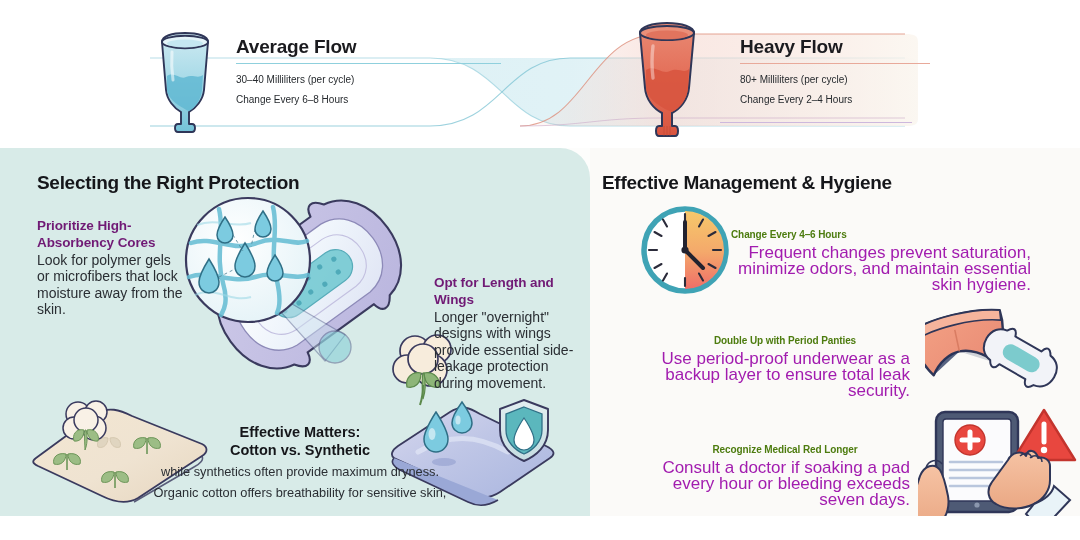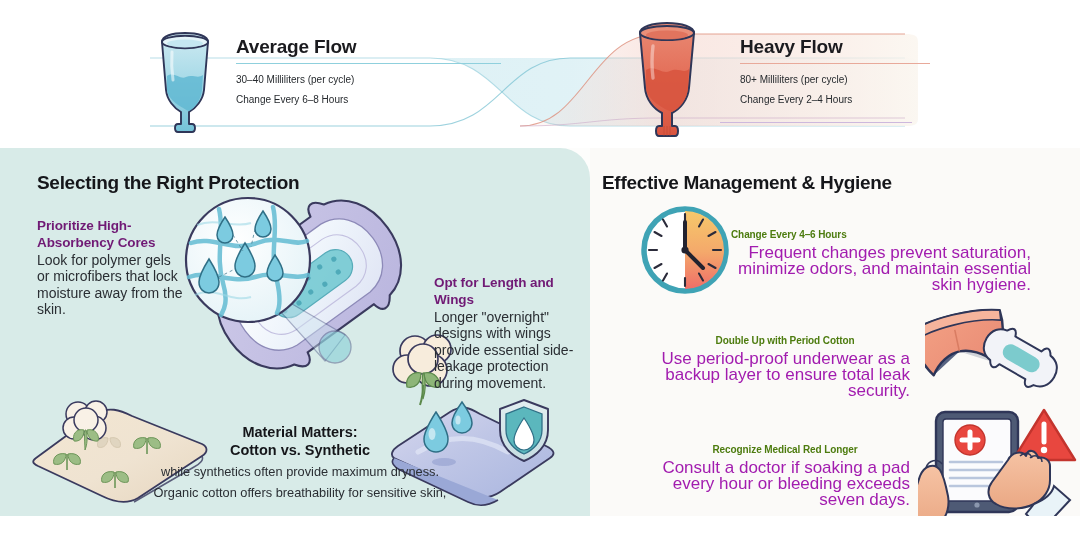--- a/index.html
+++ b/index.html
@@ -333,21 +333,21 @@
     </g>
 
     <g transform="translate(110,8)">
       <path d="M26,2 L50,11 L50,32 C50,48 38,58 26,63 C14,58 2,48 2,32 L2,11 Z" fill="url(#gShield)" stroke="#3a3a5e" stroke-width="1.9" stroke-linejoin="round"></path>
       <path d="M26,9 L44,16 L44,32 C44,44 35,52 26,56 C17,52 8,44 8,32 L8,16 Z" fill="#5bb7bd" stroke="#2f6f86" stroke-width="1.3"></path>
       <path d="M26,20 C26,20 36,34 36,42 C36,48 31,52 26,52 C21,52 16,48 16,42 C16,34 26,20 26,20 Z" fill="#ffffff" stroke="#2f6f86" stroke-width="1.2"></path>
     </g>
   </svg>
 
   <div class="blk-material">
-    <div class="mh">Material Matters:</div>
+    <div class="mh">Effective Matters:</div>
     <div class="mh">Cotton vs. Synthetic</div>
     <div class="mp">while synthetics often provide maximum dryness.</div>
     <div class="mp">Organic cotton offers breathability for sensitive skin,</div>
   </div>
 
   <div class="panel-right"></div>
 
   <div class="sec-title sec-title-right">Effective Management &amp; Hygiene</div>
 
   <svg class="art" style="left:641px;top:206px;" width="88" height="88" viewBox="0 0 88 88">
@@ -403,21 +403,21 @@
     <g transform="rotate(30 86 62)">
       <path d="M52,52 C52,42 58,36 66,35 C70,28 74,29 76,36
                L106,36 C108,29 112,28 116,35 C124,36 130,42 130,52
                C130,62 124,68 116,69 C112,76 108,75 106,68
                L76,68 C74,75 70,76 66,69 C58,68 52,62 52,52 Z" fill="#f2f3f8" stroke="#2f3658" stroke-width="2" stroke-linejoin="round"></path>
       <rect x="72" y="44" width="40" height="16" rx="8" fill="#7ccbcd"></rect>
     </g>
   </svg>
 
   <div class="item it2">
-    <div class="item-h">Double Up with Period Cotton</div>
+    <div class="item-h">Double Up with Period Panties</div>
     <div class="item-p">Use period-proof underwear as a backup layer to ensure total leak security.</div>
   </div>
 
   <svg class="art" style="left:918px;top:404px;" width="162" height="136" viewBox="0 0 162 136">
     <defs>
       <linearGradient id="gSkin" x1="0" y1="0" x2="0" y2="1">
         <stop offset="0" stop-color="#f6c3a4"></stop>
         <stop offset="1" stop-color="#eaa884"></stop>
       </linearGradient>
     </defs>

